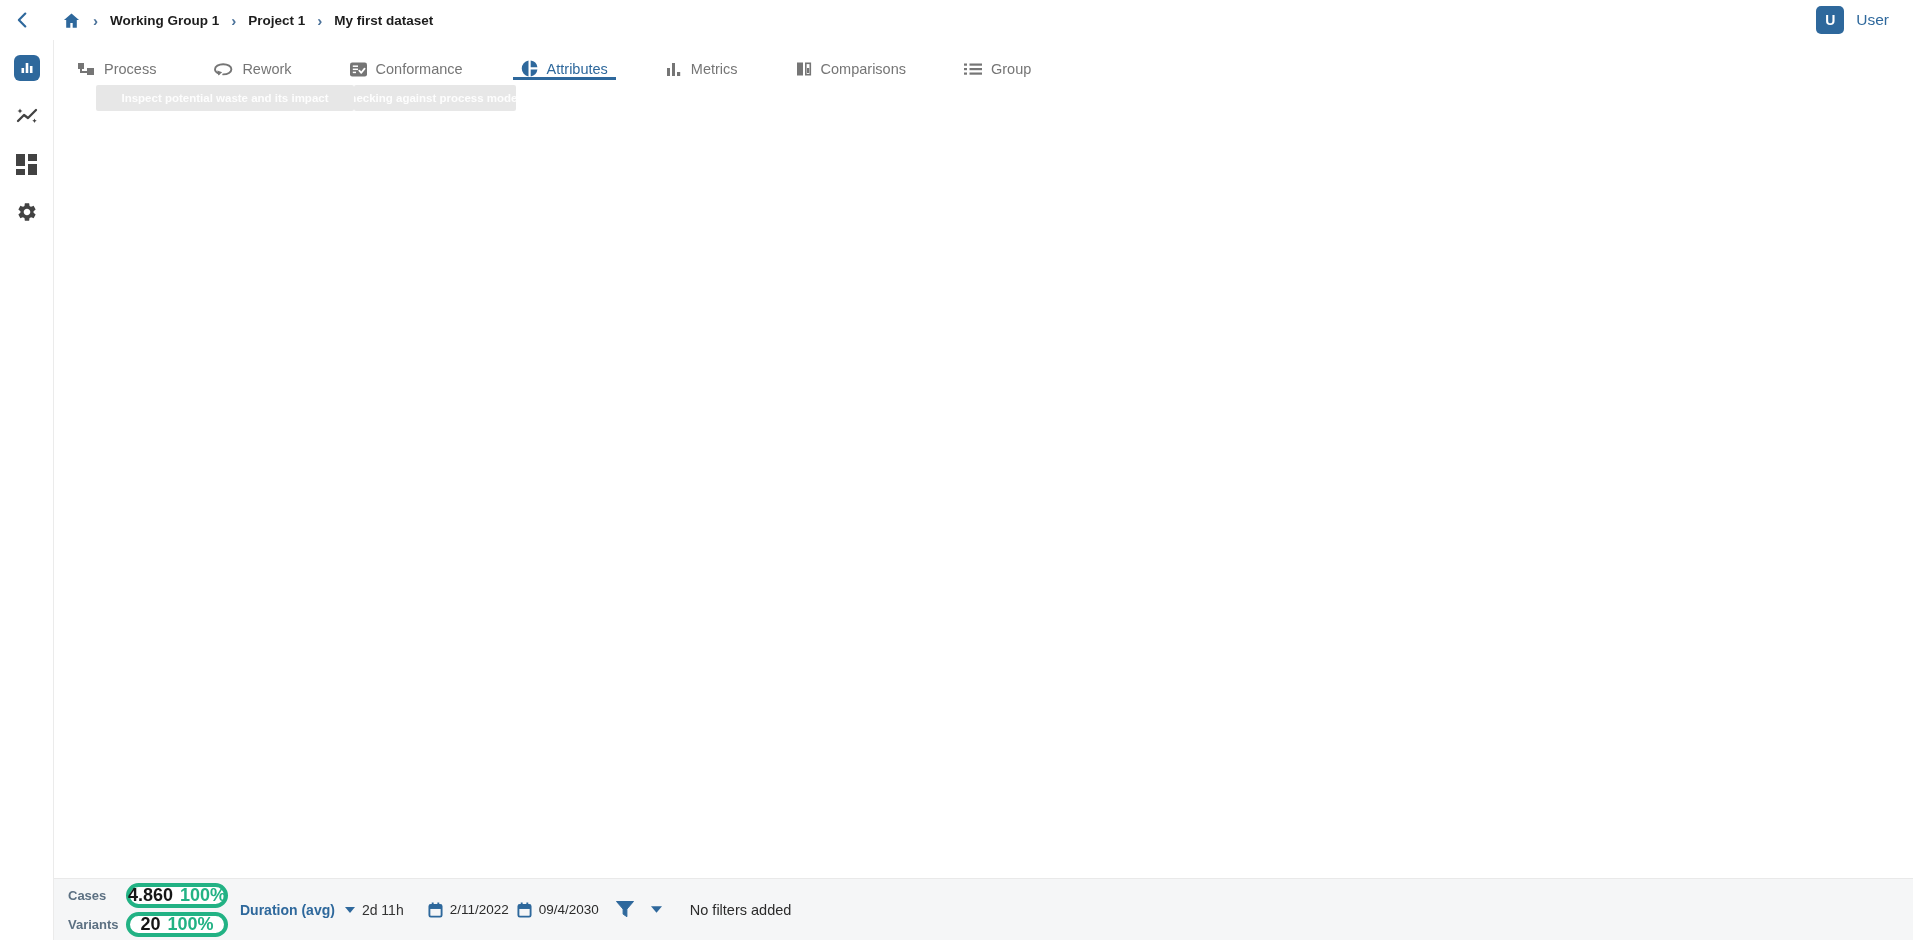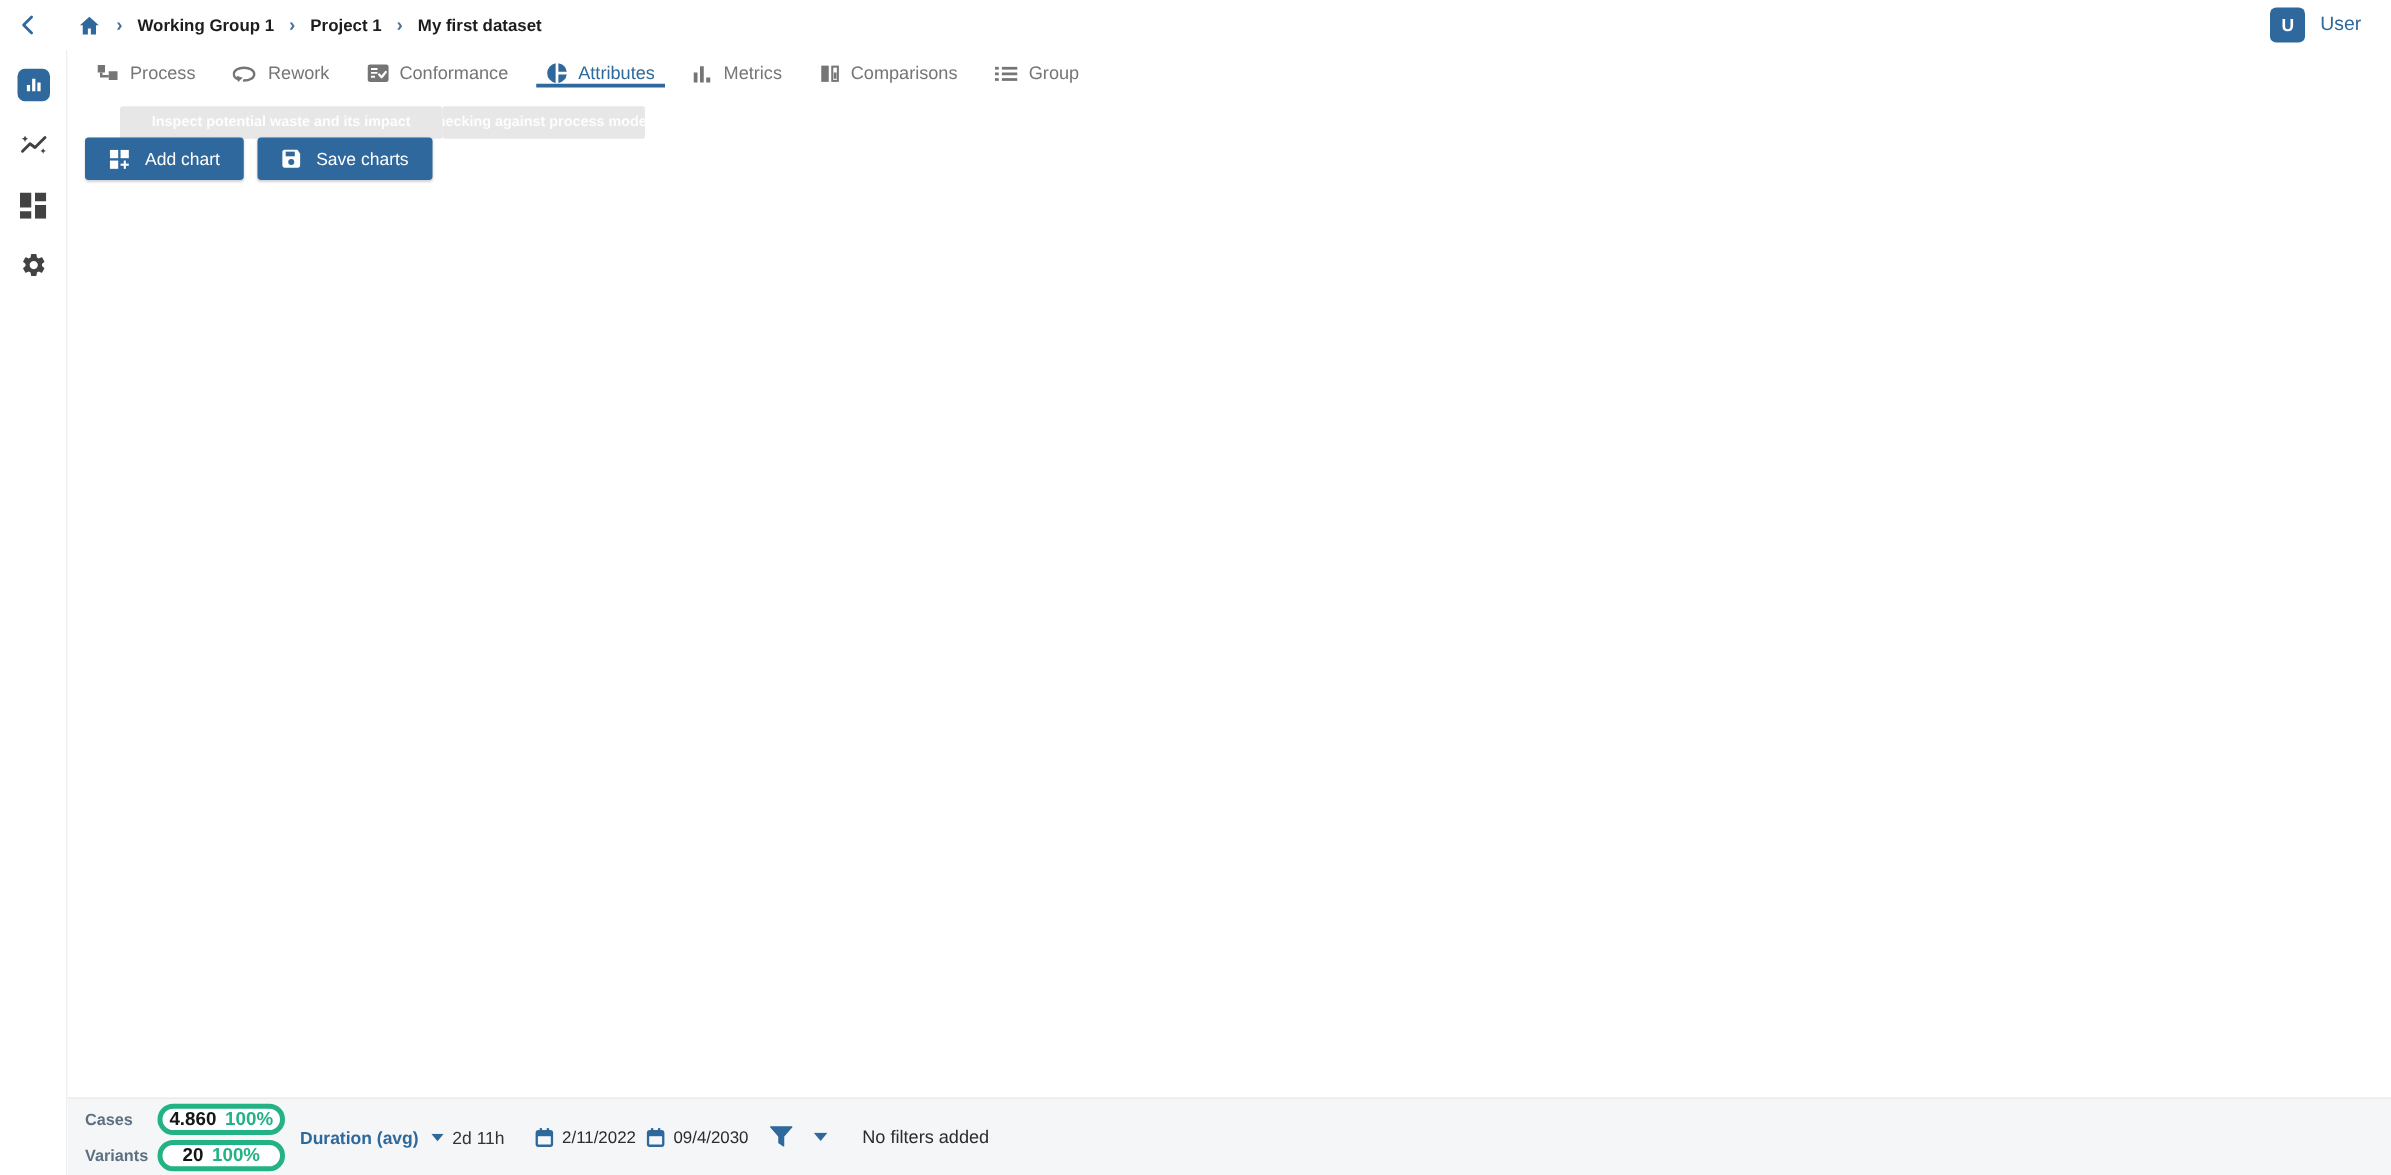--- a/index.html
+++ b/index.html
@@ -21,21 +21,21 @@
   
   .body { position:absolute; top:40px; left:0; right:0; bottom:0; display:flex; }
   .sidebar { width:54px; border-right:1px solid #ebebeb; background:#fff;
              display:flex; flex-direction:column; align-items:center; padding-top:14px; }
   .side-item { width:28px; height:28px; margin-bottom:20px; display:flex; align-items:center; justify-content:center; cursor:pointer; }
   .side-active-bg { width:26px; height:26px; background:#2e689c; border-radius:6px;
                     display:flex; align-items:center; justify-content:center; }
   .main { flex:1; position:relative; background:#fff; }
 
   
-  .tabs { height:40px; display:flex; align-items:center; padding-left:16px; }
+  .tabs { height:40px; display:flex; align-items:flex-end; padding-left:16px;gap:28px; }
   .tab { display:flex; align-items:center; gap:9px; padding:0 8px; margin-right:14px;
          color:#757575; font-size:14.5px; cursor:pointer; border-bottom:3px solid transparent; }
   .tab .ticon { display:flex; align-items:center; color:#757575; }
   .tab.active { color:#2e689c; border-bottom-color:#2e689c; }
   .tab.active .ticon { color:#2e689c; }
 
   
   .ghost { position:absolute; height:26px; background:rgba(222,222,222,0.72); border-radius:2px;
            display:flex; align-items:center; justify-content:center; overflow:hidden;
            color:rgba(255,255,255,0.92); font-size:11.5px; font-weight:700; white-space:nowrap; }
@@ -52,21 +52,21 @@
   .empty-message { position:absolute; top:158px; left:0; width:100%; text-align:center;
                    color:#3d3d3d; font-size:20.5px; letter-spacing:0.2px; }
 
   
   .statusbar { position:absolute; left:0; right:0; bottom:0; height:62px; background:#f5f6f7;
                border-top:1px solid #e9e9e9; display:flex; align-items:center; padding-left:14px; }
   .stat-col { display:flex; flex-direction:column; justify-content:center; gap:4px; }
   .stat-row { display:flex; align-items:center; height:25px; }
   .stat-label { width:58px; color:#5c7082; font-size:13px; font-weight:700; }
   .pill { width:102px; height:25px; border:4px solid #22b284; border-radius:13px; background:#fff;
-          display:flex; align-items:center; justify-content:center; gap:7px; font-size:15px; cursor:pointer; }
+          display:flex; align-items:center; justify-content:center; gap:7px; font-size:18px; cursor:pointer; }
   .pill .num { color:#161616; font-weight:700; }
   .pill .pct { color:#22b284; font-weight:600; }
   .duration-block { margin-left:12px; display:flex; flex-direction:row; gap:7px; }
   .duration-row { display:flex; align-items:center; gap:10px; cursor:pointer; }
   .duration-label { color:#2e689c; font-size:14px; font-weight:700; }
   .duration-value { color:#333; font-size:14px; }
   .dates-block { margin-left:24px; display:flex; flex-direction:row; gap:8px; }
   .date-row { display:flex; align-items:center; gap:7px; cursor:pointer; }
   .date-text { color:#2b2b2b; font-size:13.5px; }
   .filter-block { margin-left:16px; display:flex; align-items:center; gap:16px; }
@@ -209,40 +209,20 @@
               <rect x="5.5" y="10.5" width="12.5" height="2.2" fill="currentColor"></rect>
             </svg>
           </span>
           <span>Group</span>
         </div>
       </div>
 
       <div class="ghost ghost1">Inspect potential waste and its impact</div>
       <div class="ghost ghost2">checking against process models</div>
 
-      <div class="toolbar">
-        <button class="btn">
-          <svg width="17" height="17" viewBox="0 0 18 18">
-            <rect x="1" y="1" width="7" height="7" fill="#fff"></rect>
-            <rect x="10" y="1" width="7" height="7" fill="#fff"></rect>
-            <rect x="1" y="10" width="7" height="7" fill="#fff"></rect>
-            <rect x="12.7" y="10" width="1.8" height="7" fill="#fff"></rect>
-            <rect x="10" y="12.6" width="7" height="1.8" fill="#fff"></rect>
-          </svg>
-          <span>Add chart</span>
-        </button>
-        <button class="btn">
-          <svg width="16" height="16" viewBox="0 0 18 18">
-            <path d="M14.6 1H3c-1.1 0-2 .9-2 2v12c0 1.1.9 2 2 2h12c1.1 0 2-.9 2-2V4.4L14.6 1z" fill="#fff"></path>
-            <circle cx="9" cy="12" r="2.7" fill="#2e689c"></circle>
-            <rect x="4" y="2.6" width="8.2" height="4.2" fill="#2e689c"></rect>
-          </svg>
-          <span>Save charts</span>
-        </button>
-      </div>
 
 
       <div class="statusbar">
 
         <div class="stat-col">
           <div class="stat-row">
             <span class="stat-label">Cases</span>
             <div class="pill">
               <span class="num">4.860</span>
               <span class="pct">100%</span>

